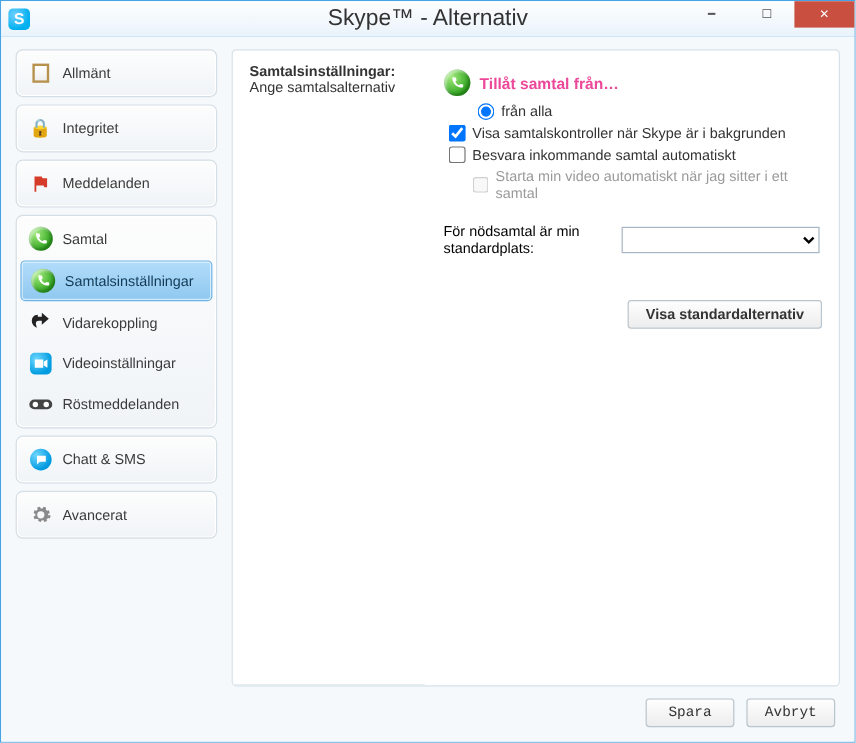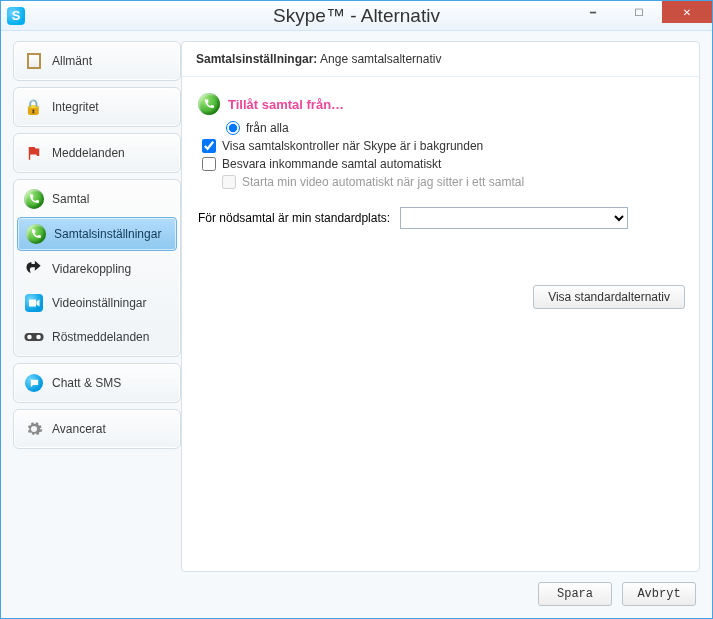--- a/index.html
+++ b/index.html
@@ -71,21 +71,21 @@
   }
 
   .body-area {
     position: absolute;
     top: 30px; left: 0; right: 0; bottom: 0;
     background: #f5f9fb;
     padding: 10px 12px 12px 12px;
   }
   .layout {
     display: flex;
-    gap: 0;
+    gap: 12px;
     height: 100%;
   }
   .sidebar {
     width: 168px;
     display: flex;
     flex-direction: column;
     gap: 6px;
   }
   .sb-group {
     background: linear-gradient(#fdfdfd,#f0f4f7);
@@ -123,21 +123,21 @@
     flex: 1;
     display: flex;
     flex-direction: column;
   }
   .content-card {
     flex: 1;
     background: #fff;
     border: 1px solid #d7e2ea;
     border-radius: 4px;
     display: flex;
-    flex-direction: column;
+    flex-direction: row;
     overflow: hidden;
     justify-content: flex-end;
   }
   .panel-header {
     padding: 10px 14px;
     border-bottom: 1px solid #e6eef4;
     font-size: 12px;
     color: #333;
   }
   .panel-header b { color: #333; }
@@ -179,20 +179,21 @@
   .loc-row select {
     width: 228px;
     height: 22px;
     border: 1px solid #a7b6c2;
     background: #fff;
   }
   .show-default {
     position: absolute;
     right: 14px;
     top: 208px;
+    font-weight: bold;
   }
   .btn {
     background: linear-gradient(#fefefe,#ededed);
     border: 1px solid #b9c4cc;
     border-radius: 3px;
     padding: 4px 14px;
     font-size: 12px;
     color: #333;
     min-width: 74px;
     text-align: center;

